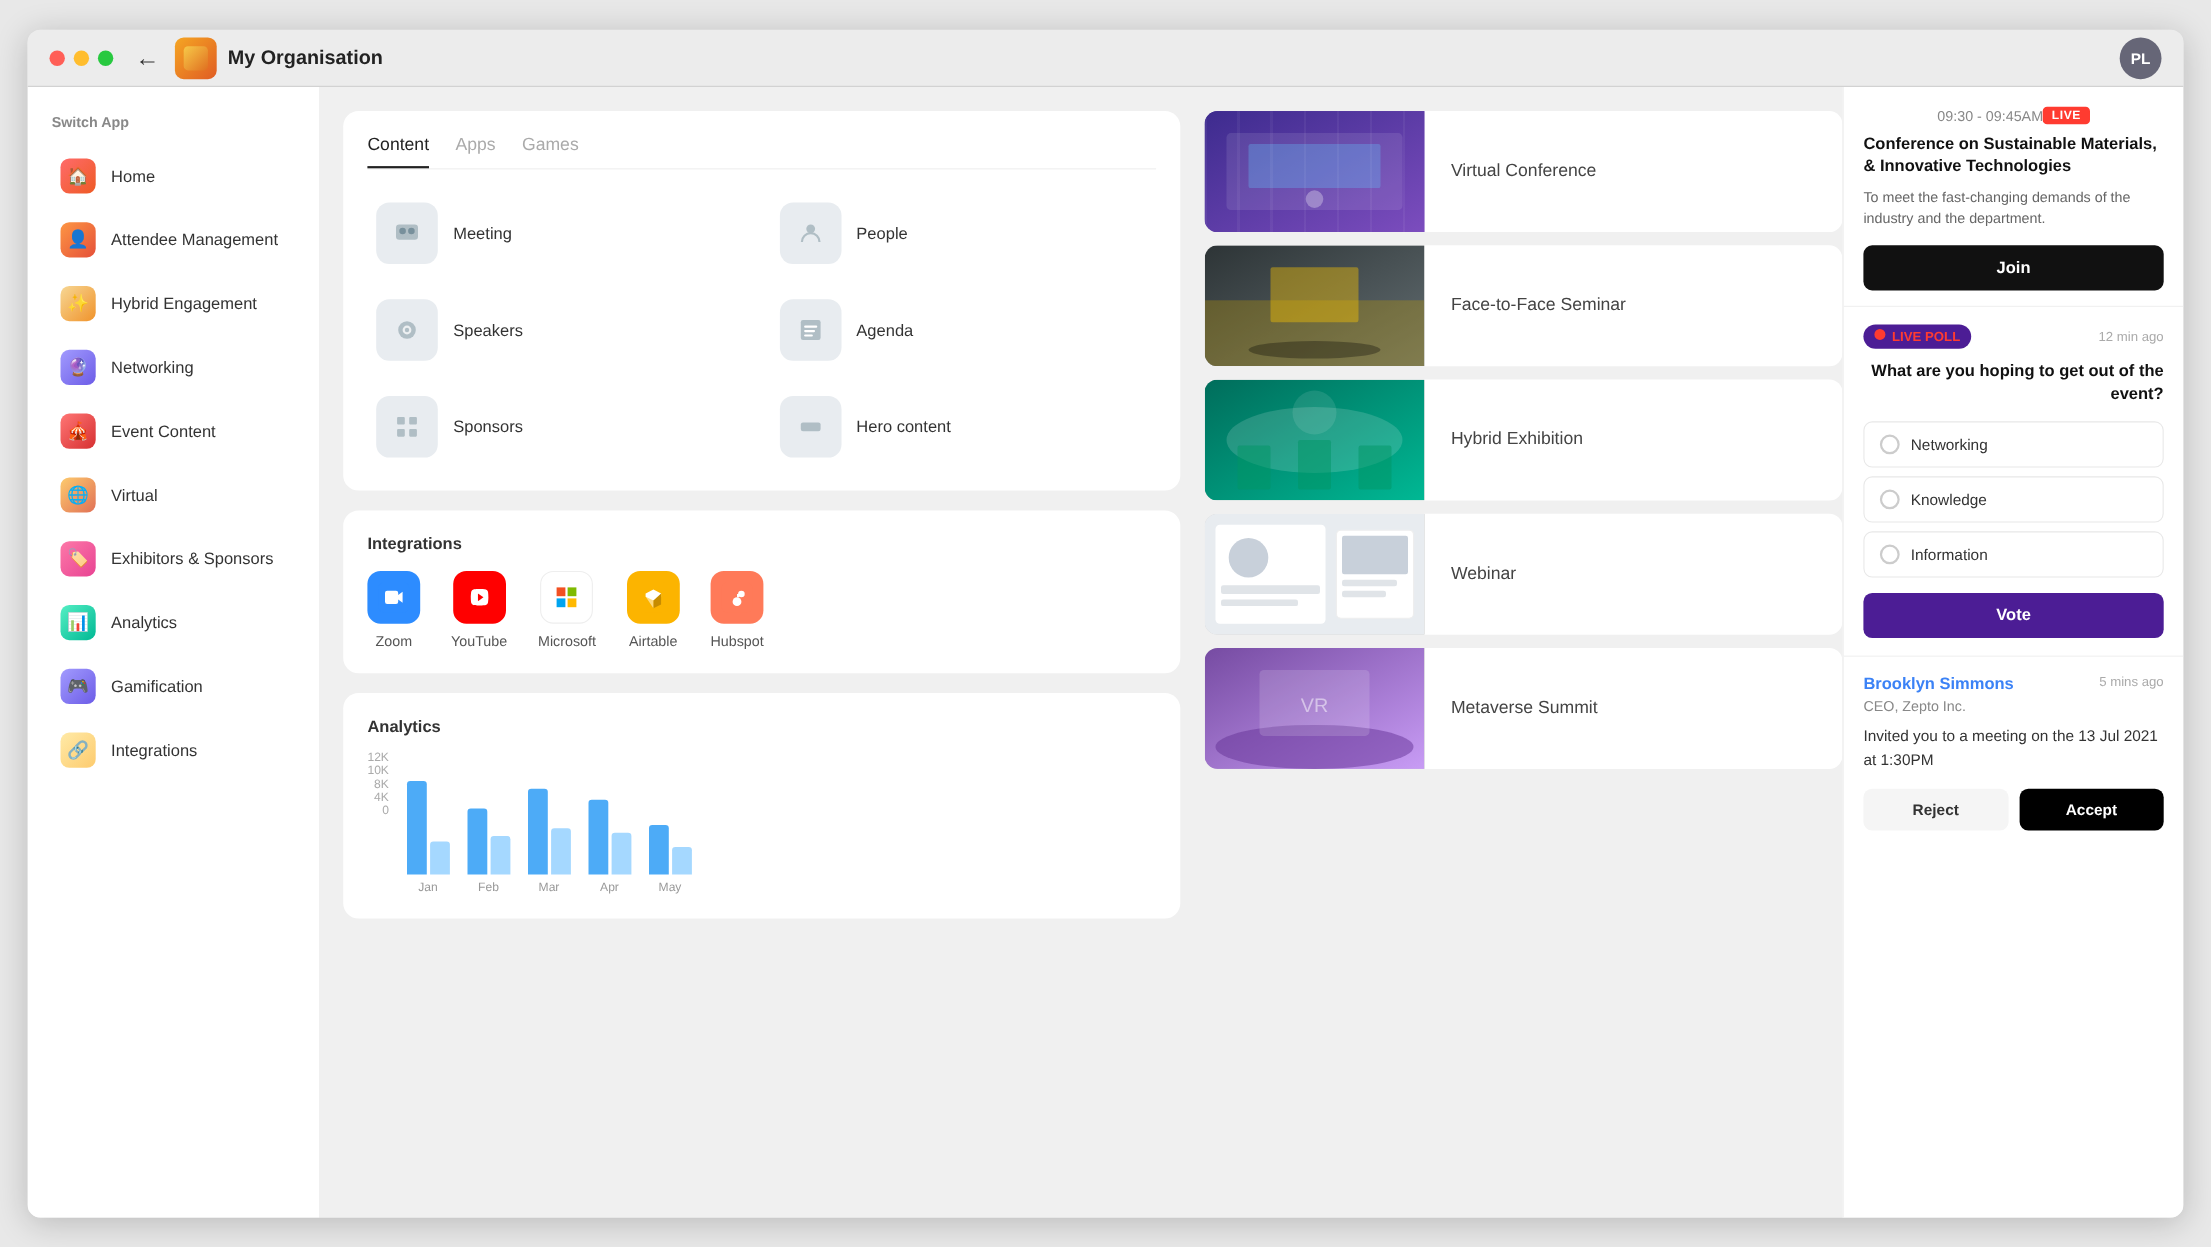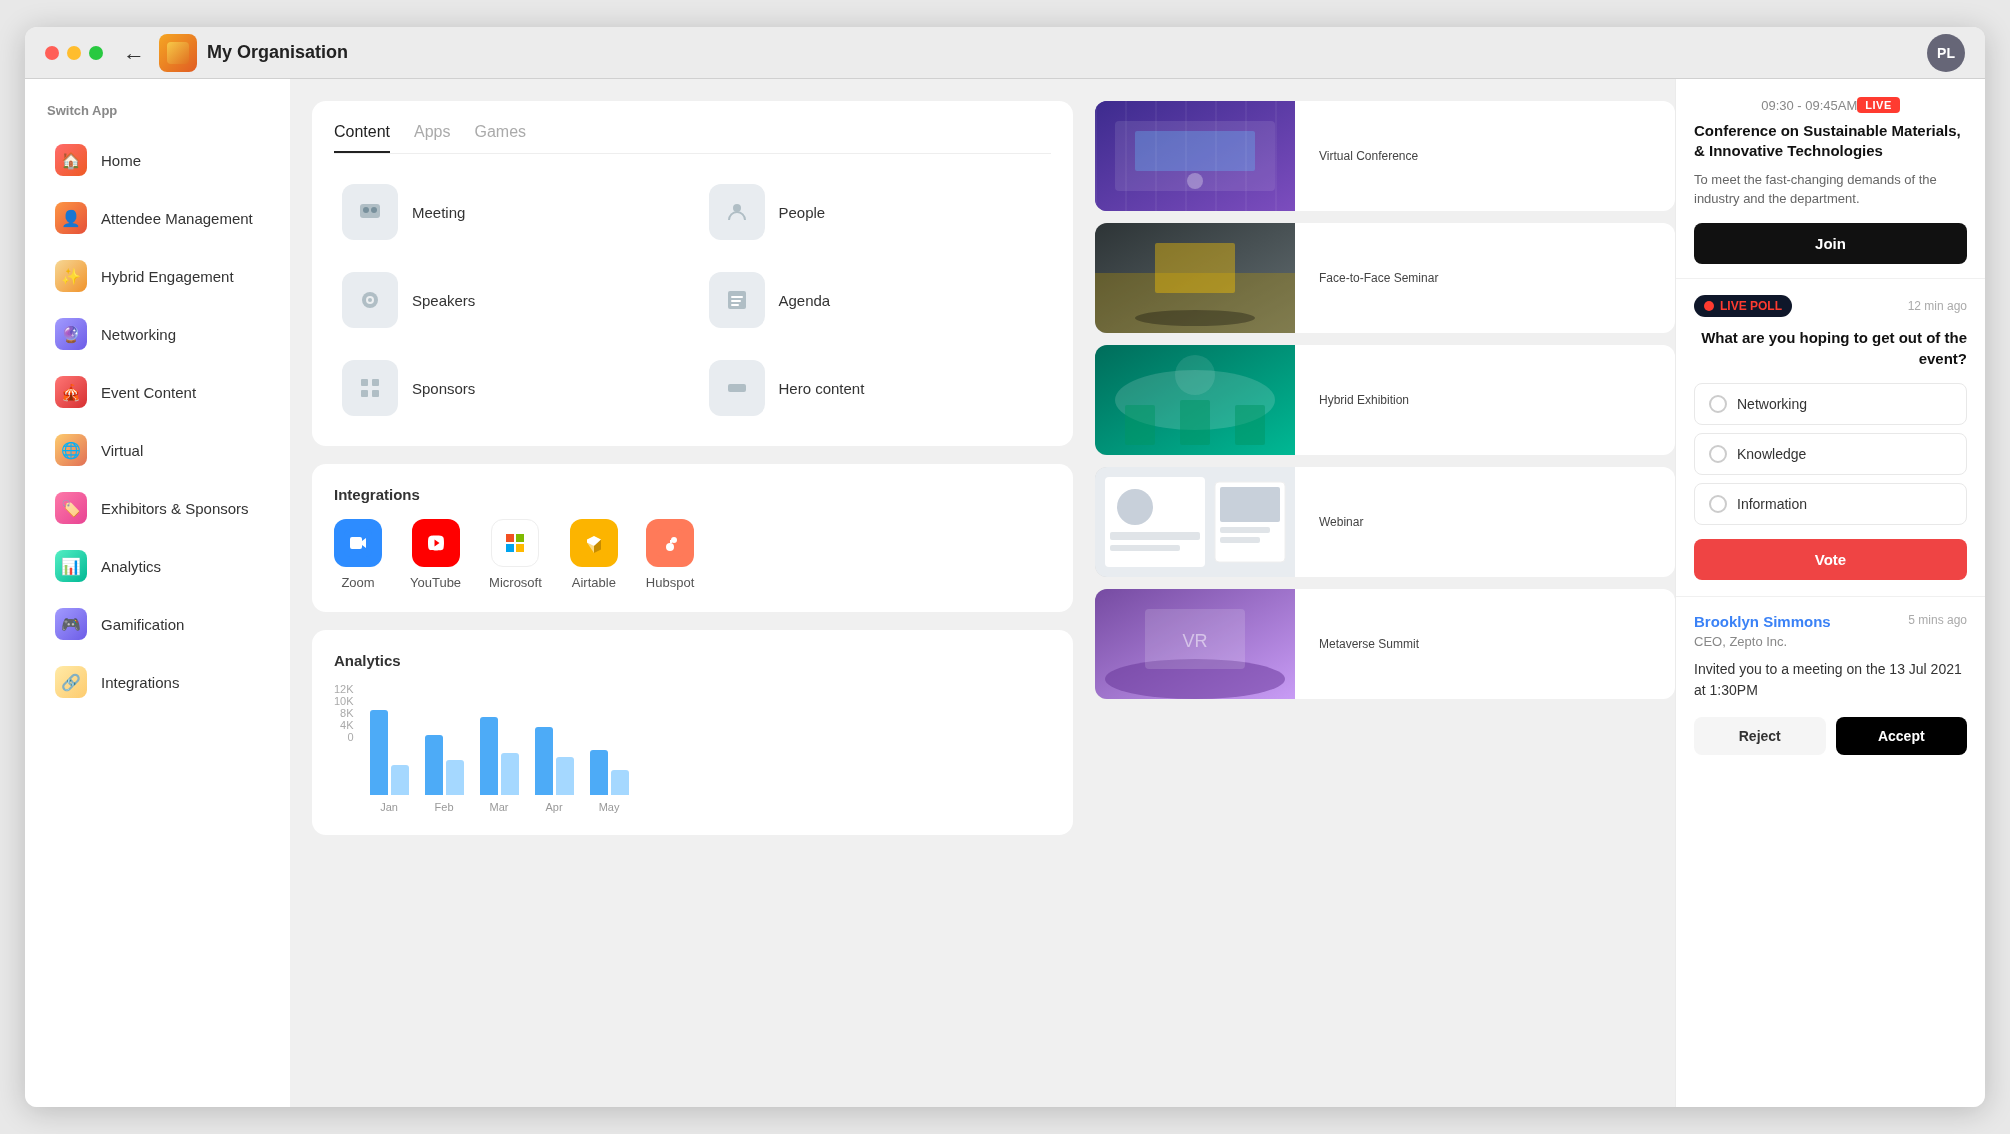--- a/index.html
+++ b/index.html
@@ -253,21 +253,21 @@
       flex-shrink: 0;
       object-fit: cover;
       background: #ccc;
       display: flex;
       align-items: center;
       justify-content: center;
       font-size: 28px;
       overflow: hidden;
     }
     .event-title {
-      font-size: 12px;
+      font-size: 16px;
       font-weight: 500;
       color: #444;
       padding: 0 24px;
     }
 
     
     .right-panel {
       width: 310px;
       flex-shrink: 0;
       display: flex;
@@ -316,23 +316,22 @@
       border-bottom: 1px solid #f0f0f0;
     }
     .poll-header {
       display: flex;
       align-items: center;
       justify-content: space-between;
       margin-bottom: 10px;
     }
     .poll-badge {
       display: flex;
-      align-items: center;
       gap: 6px;
-      background: #0f172a;
+      background: #4c1d95;
       border-radius: 20px;
       padding: 4px 10px;
     }
     .poll-dot { width: 10px; height: 10px; border-radius: 50%; background: #ff3b30; }
     .poll-badge-text { font-size: 12px; font-weight: 700; color: #ff3b30; }
     .poll-ago { font-size: 12px; color: #aaa; }
     .poll-question { font-size: 15px; font-weight: 700; color: #111; margin-bottom: 14px; line-height: 1.4; text-align: right; }
     .poll-option {
       display: flex;
       align-items: center;
@@ -344,21 +343,21 @@
       cursor: pointer;
     }
     .radio-circle {
       width: 18px; height: 18px; border-radius: 50%;
       border: 2px solid #ccc;
       flex-shrink: 0;
     }
     .poll-option-text { font-size: 14px; color: #333; }
     .vote-btn {
       width: 100%;
-      background: #ef4444;
+      background: #4c1d95;
       color: white;
       border: none;
       border-radius: 8px;
       padding: 12px;
       font-size: 15px;
       font-weight: 600;
       cursor: pointer;
       margin-top: 6px;
     }
 

